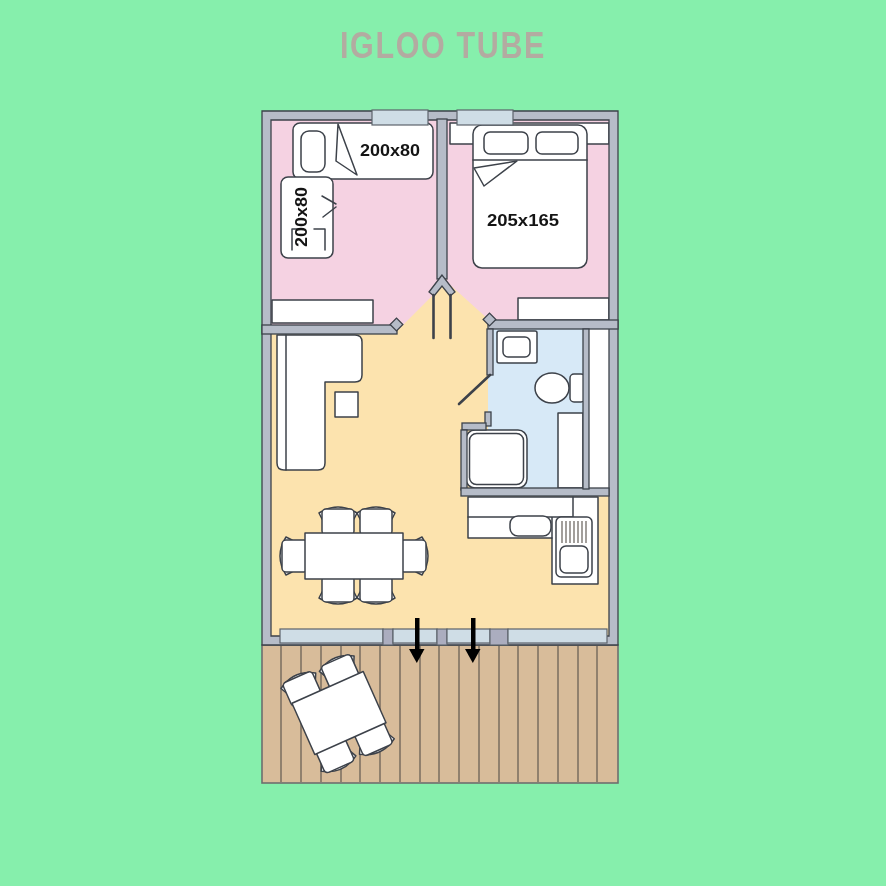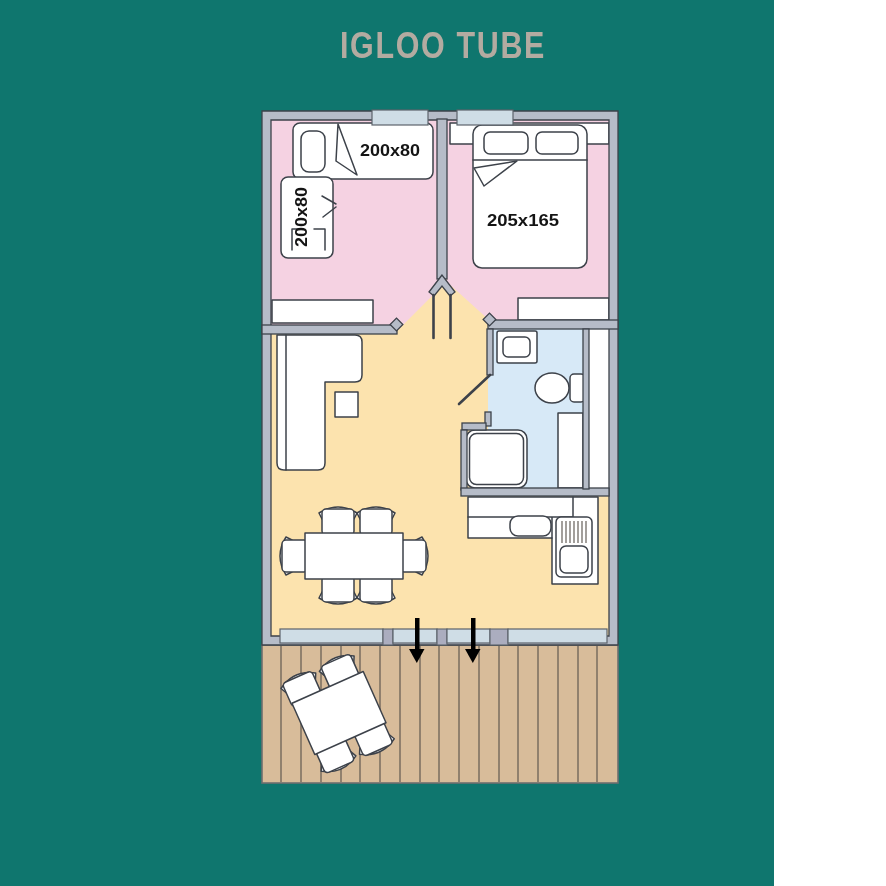--- a/index.html
+++ b/index.html
@@ -1,21 +1,21 @@
 <!DOCTYPE html>
 <html style="--wall: #b6bcc8; --pier: #abadbf; --glass: #cfdde6; --line: #3d424a; --line2: #5c636b; --pink: #f5d2e2; --orange: #fce3ae; --blue: #d7e9f7; --deck: #d8bc9a; --plank: #57504a; --deckborder: #6e6e6e; --arrow: #000000; --title: #b3aba1;"><head>
 <meta charset="utf-8">
 <style>
   :root{
     --wall:#b6bcc8; --pier:#abadbf; --glass:#cfdde6; --line:#3d424a; --line2:#5c636b;
     --pink:#f5d2e2; --orange:#fce3ae; --blue:#d7e9f7; --deck:#d8bc9a; --plank:#57504a;
     --deckborder:#6e6e6e; --arrow:#000000; --title:#b3aba1;
   }
   html,body{margin:0;padding:0;background:#ffffff;}
-  .page{width:774px;height:886px;position:relative;background:#0f766e;overflow:hidden;}
+  .page{width:886px;height:886px;position:relative;background:#86efac;overflow:hidden;}
   svg{display:block;}
   .wall{fill:var(--wall);stroke:var(--line);stroke-width:1.3;}
   .pier{fill:var(--pier);stroke:var(--line2);stroke-width:1.1;}
   .glass{fill:var(--glass);stroke:var(--line2);stroke-width:1.2;}
   .floor-pink{fill:var(--pink);stroke:none;}
   .floor-orange{fill:var(--orange);stroke:none;}
   .floor-blue{fill:var(--blue);stroke:none;}
   .floor-white{fill:#ffffff;stroke:none;}
   .furn{fill:#ffffff;stroke:var(--line);stroke-width:1.5;stroke-linejoin:round;}
   .stroke-only{fill:none;stroke:var(--line);stroke-width:1.5;stroke-linecap:round;stroke-linejoin:round;}

